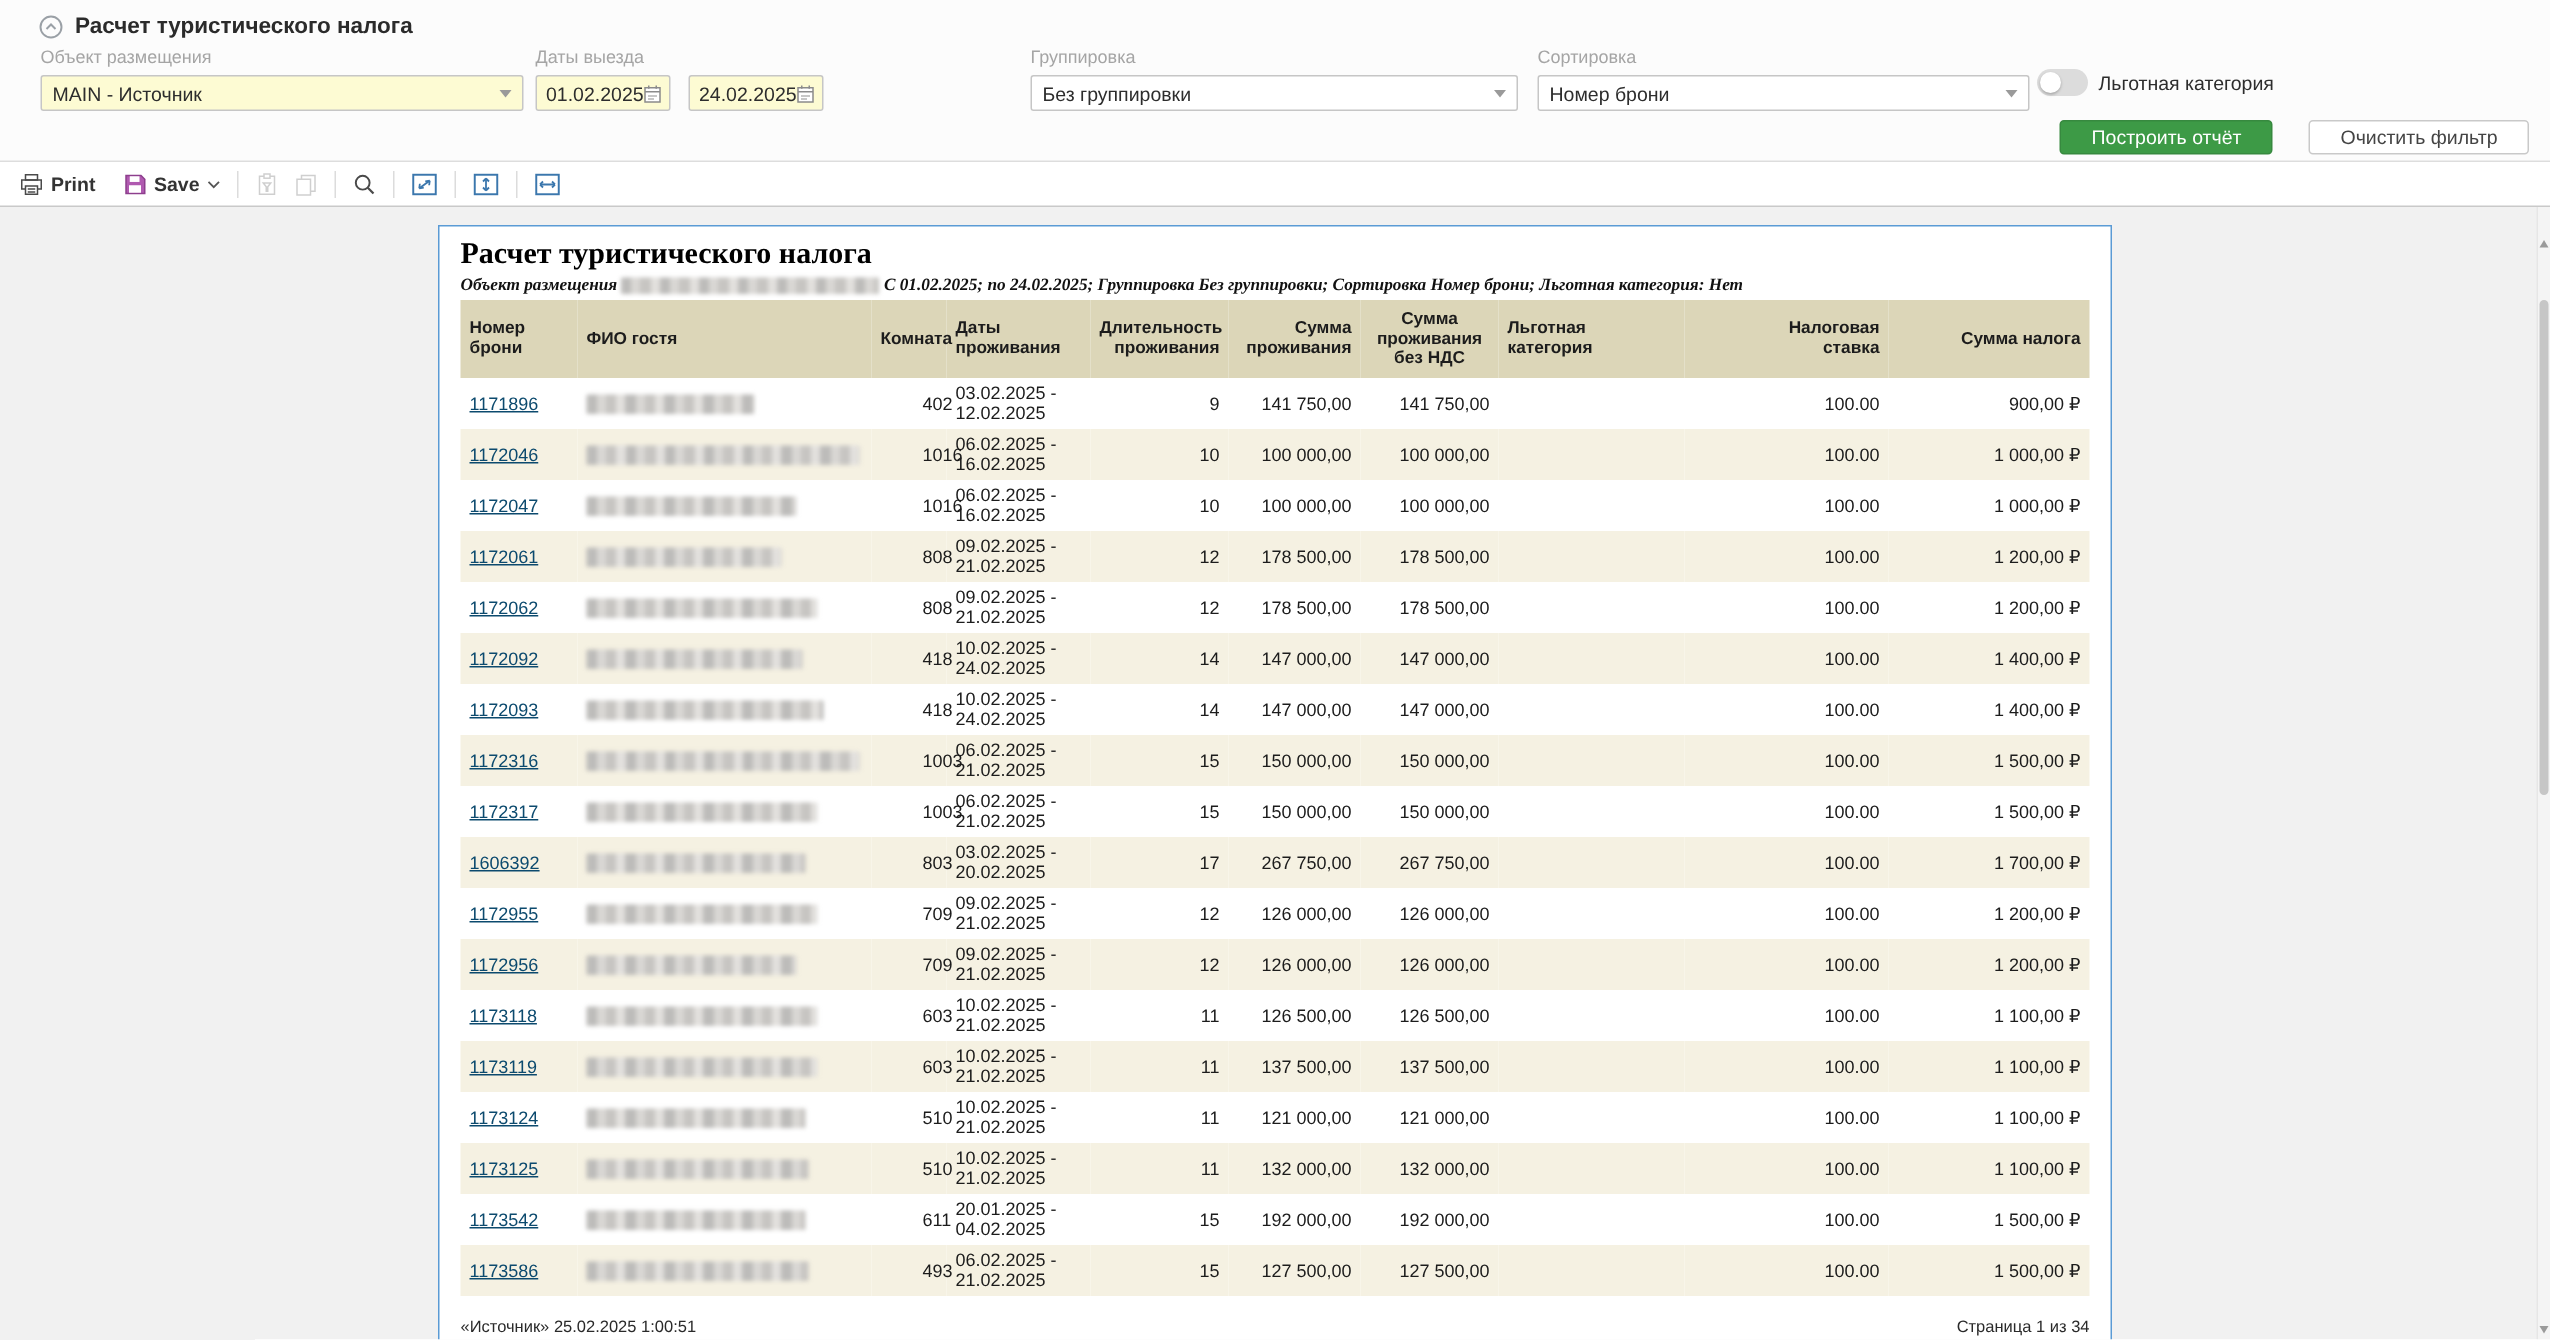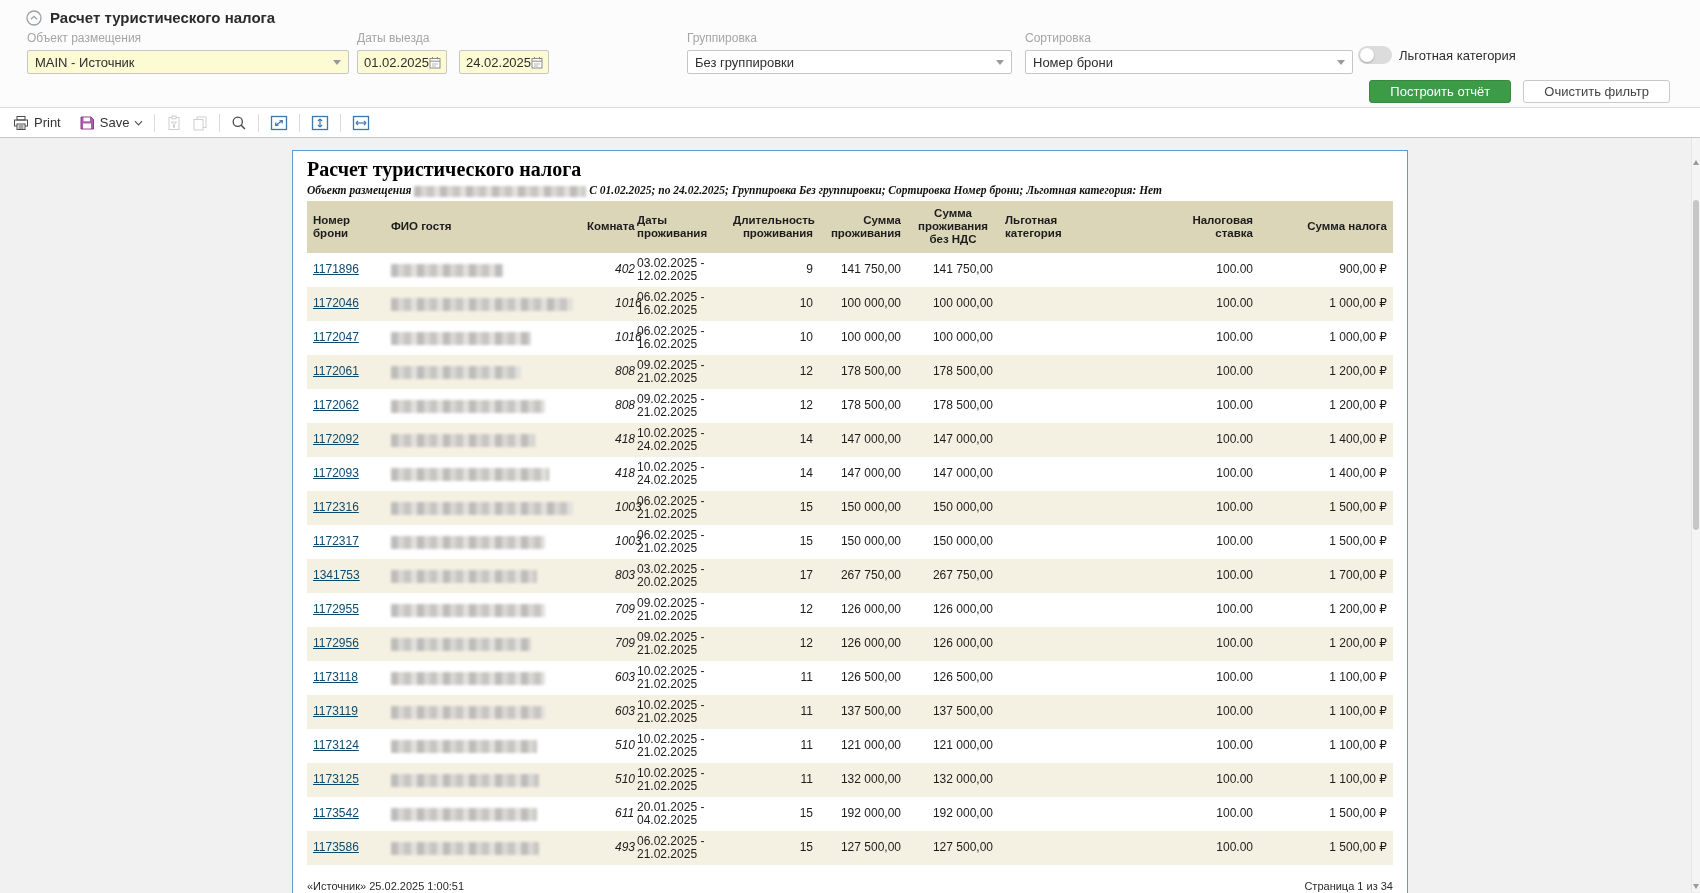--- a/index.html
+++ b/index.html
@@ -19,31 +19,31 @@
   .dropdown { justify-content:space-between; cursor:pointer; }
   .chev { width:0; height:0; border-left:4px solid transparent; border-right:4px solid transparent;
     border-top:5px solid #9a9a9a; margin-left:6px; flex:0 0 auto; }
   .dates-row { display:flex; gap:12px; }
   .date-input { width:90px; justify-content:space-between; padding:0 5px 0 6px; }
   .toggle-group { position:absolute; left:1358px; top:46px; display:flex; align-items:center; gap:7px; }
   .toggle { width:34px; height:18px; border-radius:9px; background:#dcdcdc; position:relative; cursor:pointer; }
   .toggle .knob { position:absolute; left:2px; top:2px; width:14px; height:14px; border-radius:50%;
     background:#fff; box-shadow:0 1px 2px rgba(0,0,0,.25); }
   .toggle-label { font-size:13px; color:#2d2d2d; }
-  .actions { position:absolute; right:30px; top:80px; display:flex; gap:12px; }
+  .actions { position:absolute; right:14px; top:80px; display:flex; gap:24px; }
   .btn { height:23px; font-size:13px; border-radius:3px; padding:0 20px; cursor:pointer;
     display:flex; align-items:center; border:1px solid transparent; }
   .btn-green { background:#3d9a46; color:#fff; border-color:#37893f; }
   .btn-white { background:#fff; color:#444; border-color:#c9c9c9; }
 
   
   .toolbar { width:1700px; height:30px; background:#fff; border-bottom:1px solid #c9c9c9;
     display:flex; align-items:center; padding-left:8px; }
   .tb-btn { display:flex; align-items:center; gap:5px; font-size:13px; color:#333;
-    padding:3px 5px; cursor:pointer; }
+    padding:3px 5px; cursor:pointer;font-weight:bold; }
   .tb-btn.disabled { cursor:default; }
   .tb-sep { width:1px; height:18px; background:#dcdcdc; margin:0 6px; }
 
   
   .viewer { position:relative; width:1700px; height:755px; background:#f1f1f1; overflow:hidden; }
   .report-page { width:1116px; margin:12px auto 0; background:#fff;
     border:1px solid #5b9bd5; min-height:733px; padding:5px 14px 12px; }
   .report-title { font-family:"Liberation Serif","DejaVu Serif",serif; font-size:20px;
     font-weight:bold; color:#000; margin:2px 0 3px; }
   .report-subtitle { font-family:"Liberation Serif","DejaVu Serif",serif; font-style:italic;
@@ -53,21 +53,21 @@
     filter:blur(1.5px); }
   .guest-blur { height:13px; }
 
   table.report { border-collapse:collapse; width:1086px; table-layout:fixed; color:#1c1c1c; }
   thead th { background:#dcd6b8; font-weight:bold; font-size:11.5px; line-height:13px;
     vertical-align:middle; padding:4px 6px; height:52px; }
   tbody td { font-size:12px; line-height:13px; vertical-align:middle; padding:4px 6px; height:33px; }
   tbody tr:nth-child(even) { background:#f5f1e2; }
   th:nth-child(1), td:nth-child(1){ text-align:left; }
   th:nth-child(2), td:nth-child(2){ text-align:left; }
-  th:nth-child(3){ text-align:right; } td:nth-child(3){ text-align:right; padding-left:34px;font-style:italic; }
+  th:nth-child(3){ text-align:right; } td:nth-child(3){ text-align:right; padding-left:34px; }
   th:nth-child(4), td:nth-child(4){ text-align:left; }
   th:nth-child(5), td:nth-child(5){ text-align:right; }
   th:nth-child(6), td:nth-child(6){ text-align:right; }
   th:nth-child(7){ text-align:center; } td:nth-child(7){ text-align:right; }
   th:nth-child(8), td:nth-child(8){ text-align:left; }
   th:nth-child(9), td:nth-child(9){ text-align:right; }
   th:nth-child(10), td:nth-child(10){ text-align:right; }
   a.booking-link { color:#0c4a6e; text-decoration:underline; cursor:pointer; }
 
   .report-footer { display:flex; justify-content:space-between; width:1086px;
@@ -445,21 +445,21 @@
               <div>21.02.2025</div>
             </td>
     <td>15</td>
     <td>150 000,00</td>
     <td>150 000,00</td>
     <td></td>
     <td>100.00</td>
     <td>1 500,00 ₽</td>
   </tr>
           <tr>
-    <td><a class="booking-link" href="#">1341753</a></td>
+    <td><a class="booking-link" href="#">1606392</a></td>
     <td><div class="pixel-blur guest-blur" style="width: 146px;"></div></td>
     <td>803</td>
     <td>
               <div>03.02.2025 -</div>
               <div>20.02.2025</div>
             </td>
     <td>17</td>
     <td>267 750,00</td>
     <td>267 750,00</td>
     <td></td>

